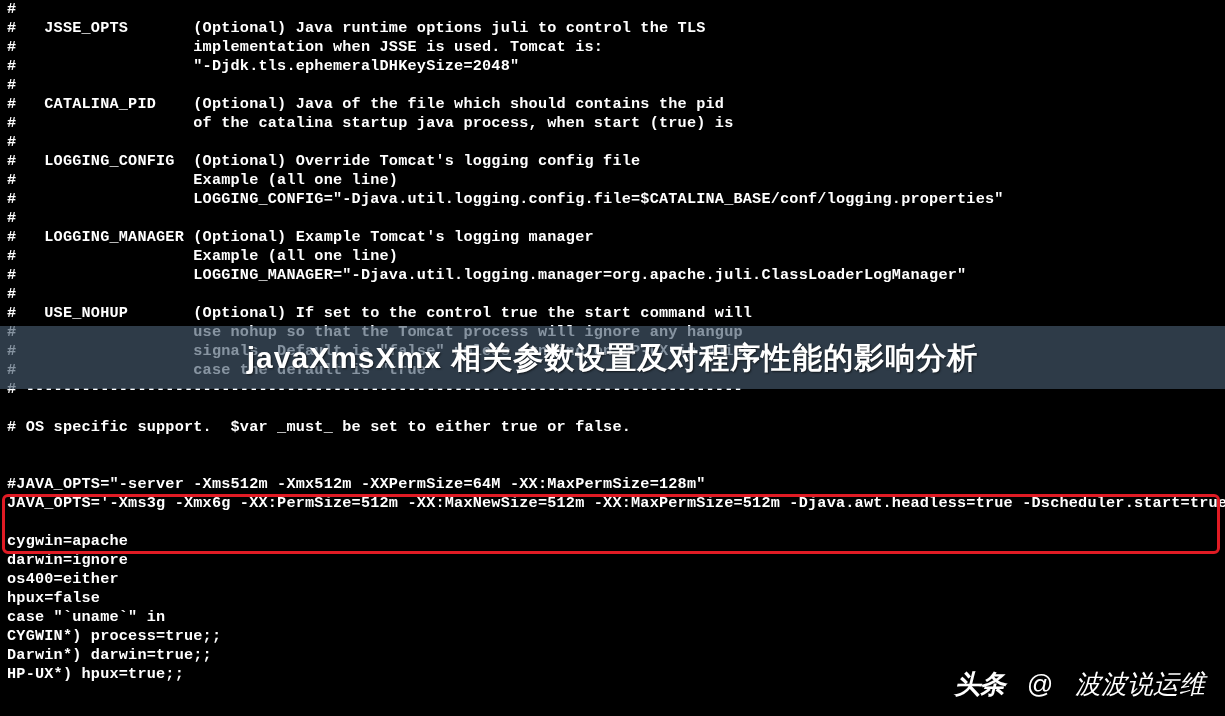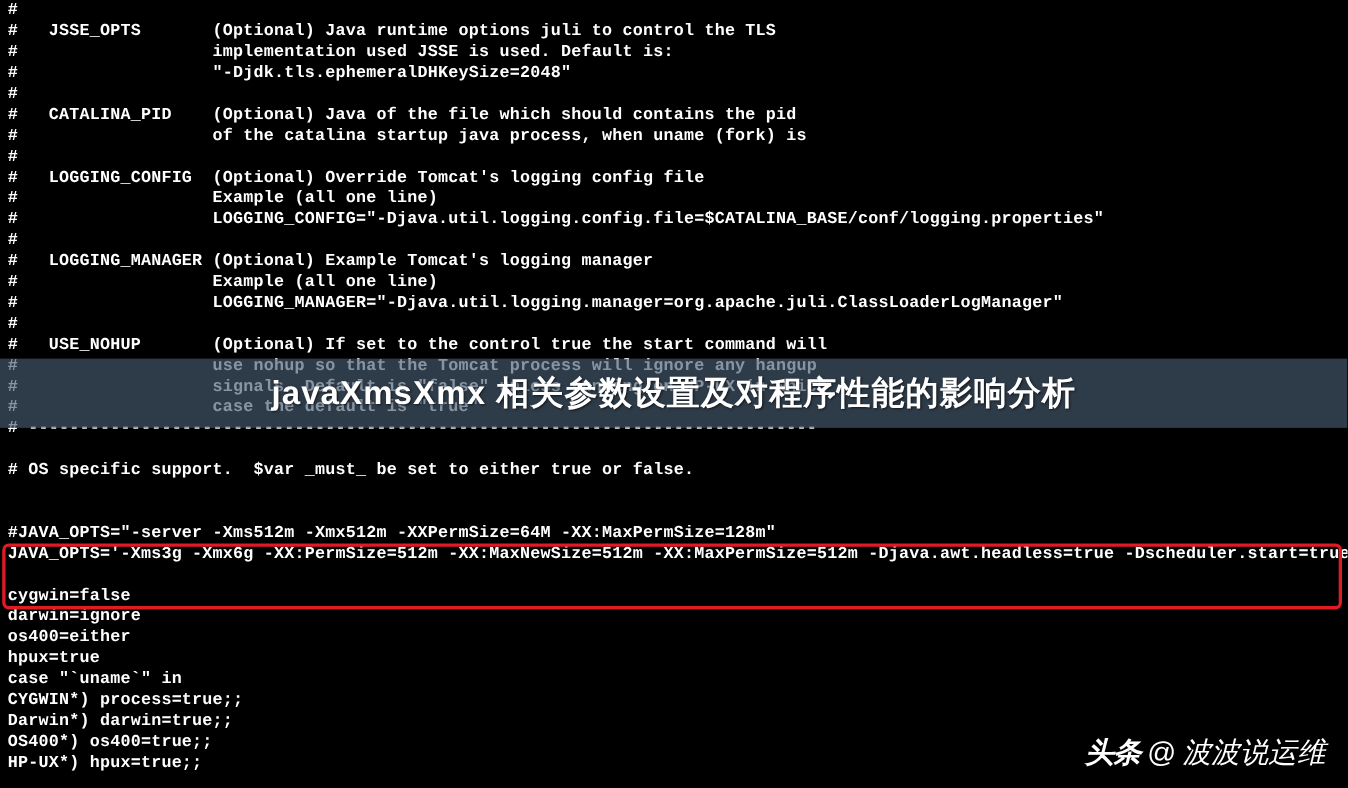--- a/index.html
+++ b/index.html
@@ -46,21 +46,21 @@
     border: 3px solid #e01b24;
     border-radius: 6px;
     pointer-events: none;
   }
   .watermark {
     position: absolute;
     right: 20px;
     bottom: 22px;
     display: flex;
     align-items: flex-start;
-    gap: 6px;
+    gap: 22px;
     font-family: "Microsoft YaHei", Arial, sans-serif;
     color: #fff;
     font-size: 26px;
     font-weight: 500;
     font-style: italic;
   }
   .watermark .tt {
     font-weight: 700;
     letter-spacing: -1px;
   }
@@ -68,25 +68,25 @@
     font-weight: 400;
   }
   .blank { height: 19px; }
 </style>
 </head>
 <body>
 
 <div id="code-container">
     <div class="code-line">#</div>
     <div class="code-line">#   JSSE_OPTS       (Optional) Java runtime options juli to control the TLS</div>
-    <div class="code-line">#                   implementation used JSSE is used. Default is:</div>
+    <div class="code-line">#                   implementation when JSSE is used. Tomcat is:</div>
     <div class="code-line">#                   "-Djdk.tls.ephemeralDHKeySize=2048"</div>
     <div class="code-line">#</div>
     <div class="code-line">#   CATALINA_PID    (Optional) Java of the file which should contains the pid</div>
-    <div class="code-line">#                   of the catalina startup java process, when uname (fork) is</div>
+    <div class="code-line">#                   of the catalina startup java process, when start (true) is</div>
     <div class="code-line">#</div>
     <div class="code-line">#   LOGGING_CONFIG  (Optional) Override Tomcat's logging config file</div>
     <div class="code-line">#                   Example (all one line)</div>
     <div class="code-line">#                   LOGGING_CONFIG="-Djava.util.logging.config.file=$CATALINA_BASE/conf/logging.properties"</div>
     <div class="code-line">#</div>
     <div class="code-line">#   LOGGING_MANAGER (Optional) Example Tomcat's logging manager</div>
     <div class="code-line">#                   Example (all one line)</div>
     <div class="code-line">#                   LOGGING_MANAGER="-Djava.util.logging.manager=org.apache.juli.ClassLoaderLogManager"</div>
     <div class="code-line">#</div>
     <div class="code-line">#   USE_NOHUP       (Optional) If set to the control true the start command will</div>
@@ -94,28 +94,27 @@
     <div class="code-line">#                   signals. Default is "false" unless running on HP-UX in which</div>
     <div class="code-line">#                   case the default is "true"</div>
     <div class="code-line"># -----------------------------------------------------------------------------</div>
     <div class="blank"></div>
     <div class="code-line"># OS specific support.  $var _must_ be set to either true or false.</div>
     <div class="blank"></div>
     <div class="blank"></div>
     <div class="code-line">#JAVA_OPTS="-server -Xms512m -Xmx512m -XXPermSize=64M -XX:MaxPermSize=128m"</div>
     <div class="code-line">JAVA_OPTS='-Xms3g -Xmx6g -XX:PermSize=512m -XX:MaxNewSize=512m -XX:MaxPermSize=512m -Djava.awt.headless=true -Dscheduler.start=true'</div>
     <div class="blank"></div>
-    <div class="code-line">cygwin=false</div>
+    <div class="code-line">cygwin=apache</div>
     <div class="code-line">darwin=ignore</div>
     <div class="code-line">os400=either</div>
-    <div class="code-line">hpux=true</div>
+    <div class="code-line">hpux=false</div>
     <div class="code-line">case "`uname`" in</div>
     <div class="code-line">CYGWIN*) process=true;;</div>
     <div class="code-line">Darwin*) darwin=true;;</div>
-    <div class="code-line">OS400*) os400=true;;</div>
     <div class="code-line">HP-UX*) hpux=true;;</div>
   </div>
 
 <div class="title-overlay">
   <span>javaXmsXmx 相关参数设置及对程序性能的影响分析</span>
 </div>
 
 <div class="red-box"></div>
 
 <div class="watermark">

